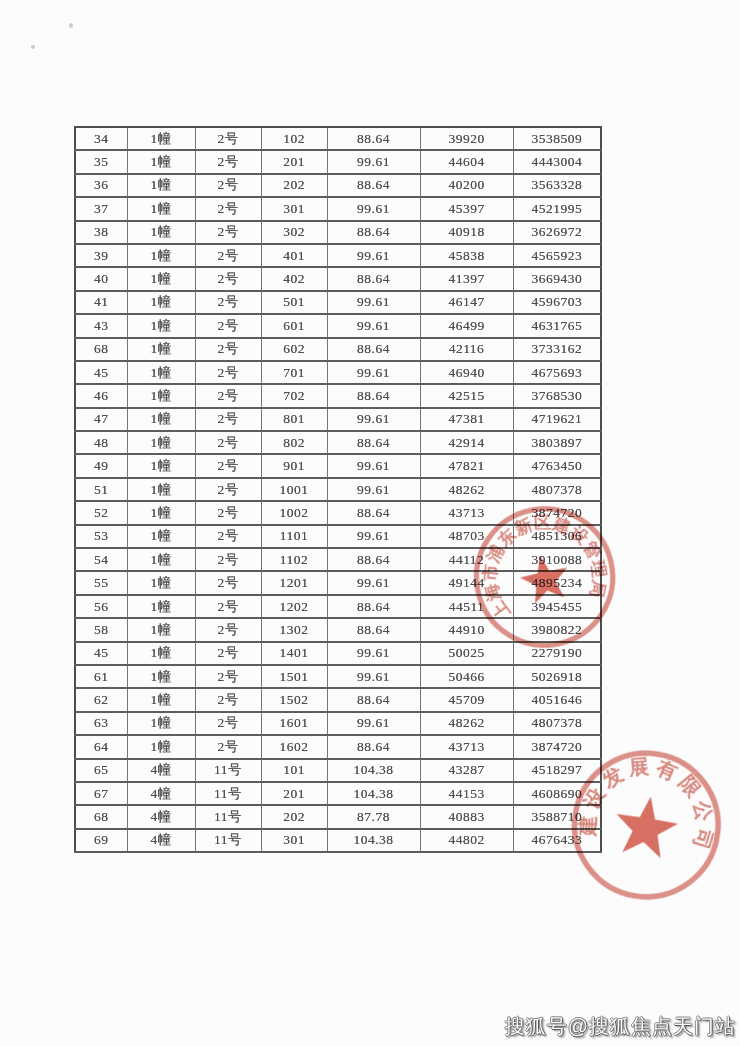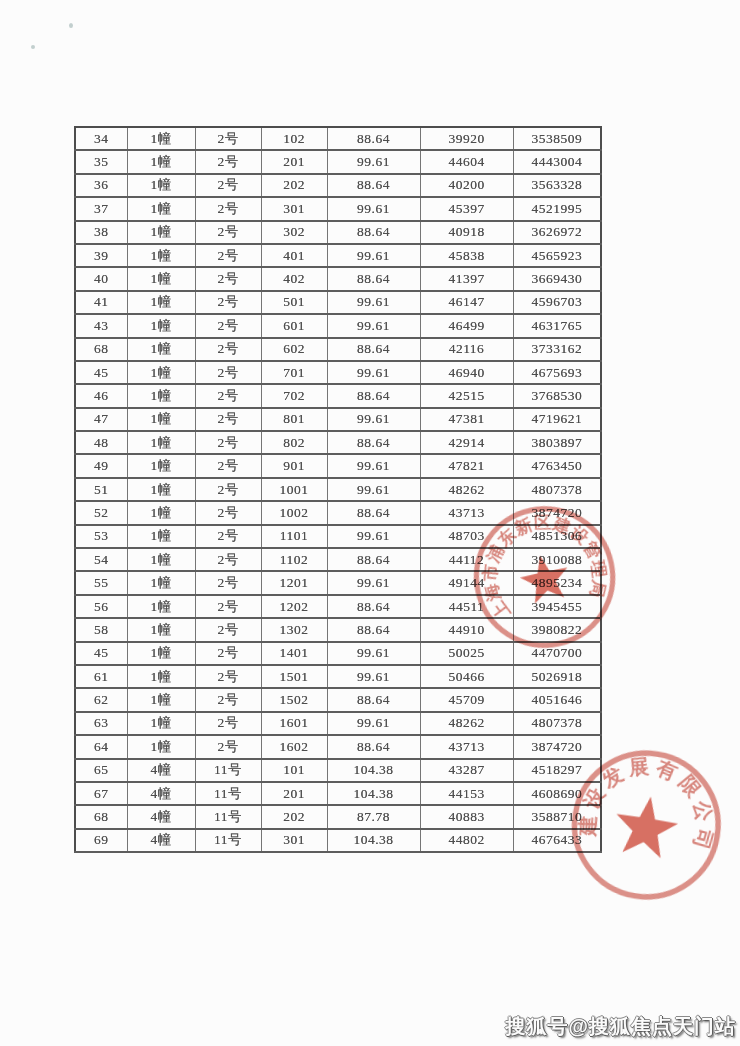--- a/index.html
+++ b/index.html
@@ -54,21 +54,21 @@
     font-family:"Liberation Serif","DejaVu Serif",serif;
     font-weight:bold;
   }
 
   
   .watermark{
     position:absolute;
     right:4px;bottom:6px;
     font-family:"Liberation Sans","DejaVu Sans",sans-serif;
     font-size:20px;
-    font-weight:bold;
+    font-weight:normal;
     letter-spacing:1px;
     color:#fbfbfb;
     text-shadow:
       1px 0 0 #5a5a5a, -1px 0 0 #8a8a8a,
       0 1px 0 #5a5a5a, 0 -1px 0 #8a8a8a,
       2px 2px 2px rgba(70,70,70,0.75);
   }
 
   
   .speck{
@@ -297,21 +297,21 @@
       <td>44910</td>
       <td>3980822</td>
     </tr>
         <tr>
       <td>45</td>
       <td>1幢</td>
       <td>2号</td>
       <td>1401</td>
       <td>99.61</td>
       <td>50025</td>
-      <td>4470700</td>
+      <td>2279190</td>
     </tr>
         <tr>
       <td>61</td>
       <td>1幢</td>
       <td>2号</td>
       <td>1501</td>
       <td>99.61</td>
       <td>50466</td>
       <td>5026918</td>
     </tr>

